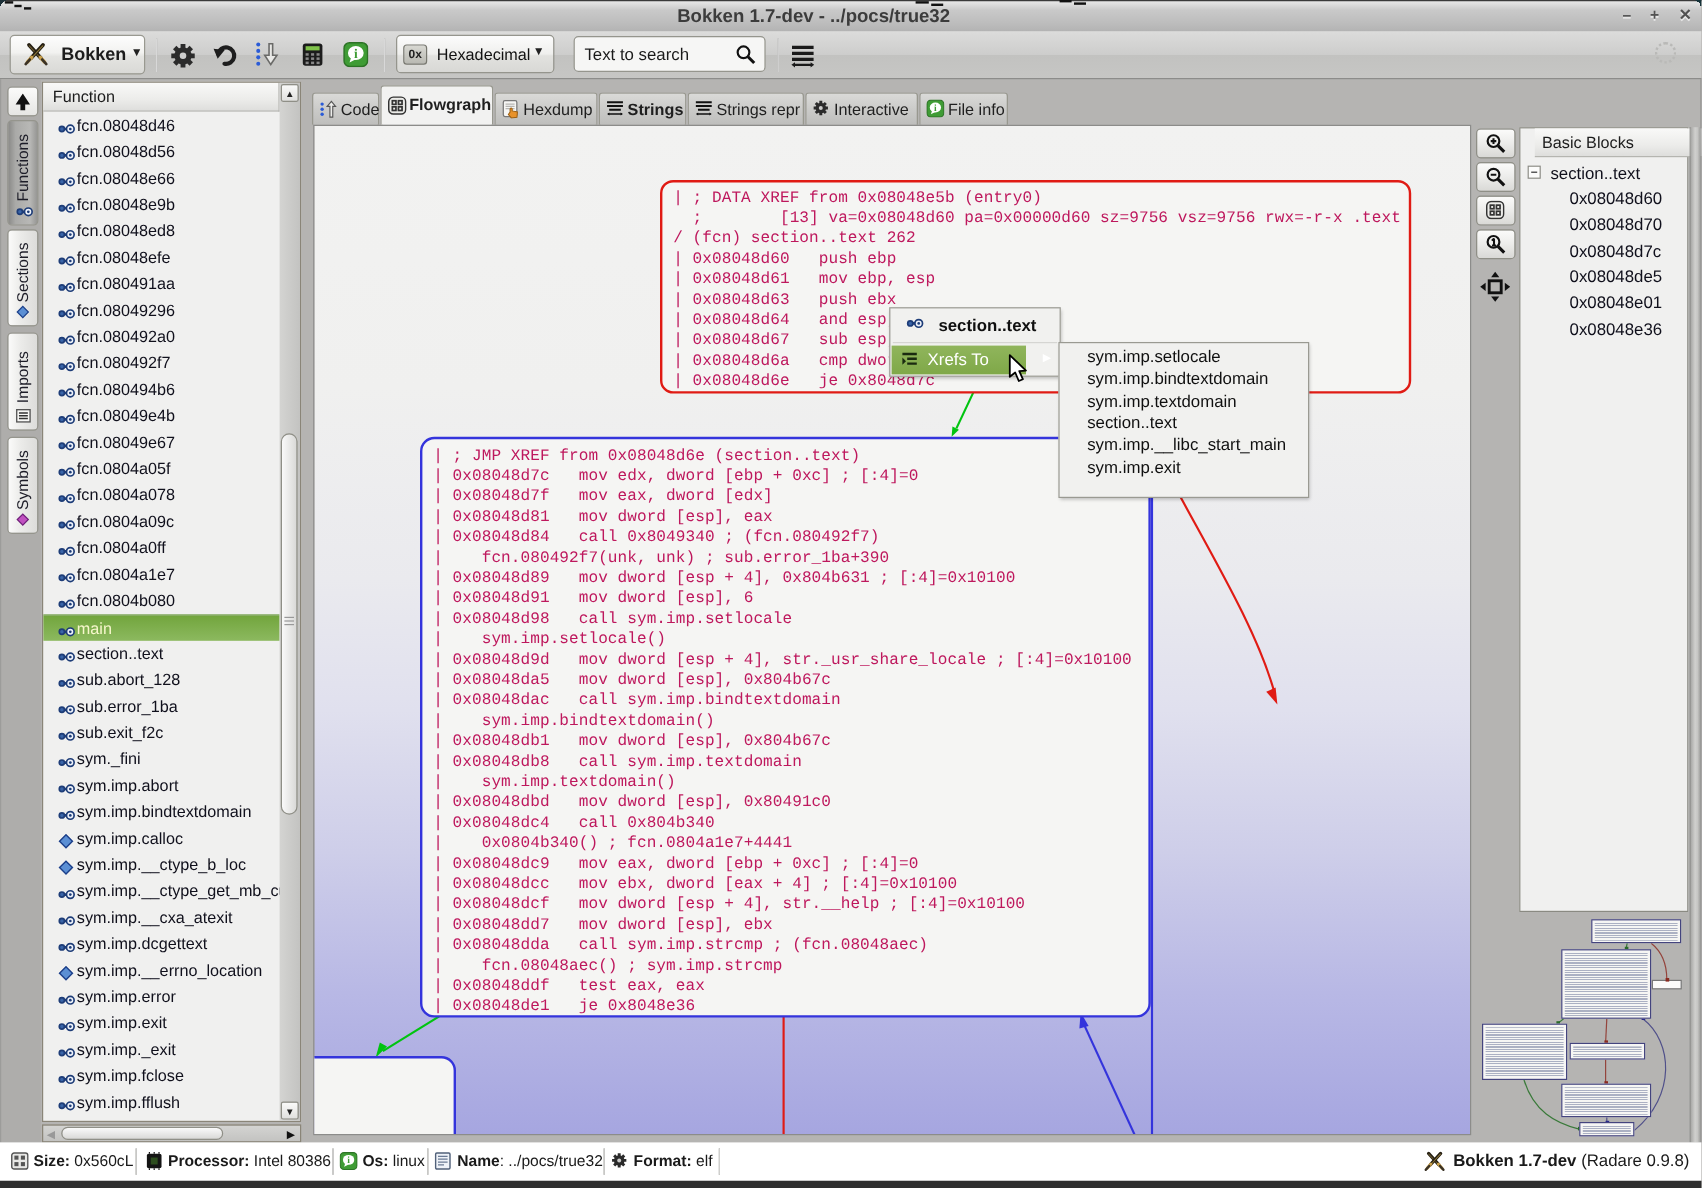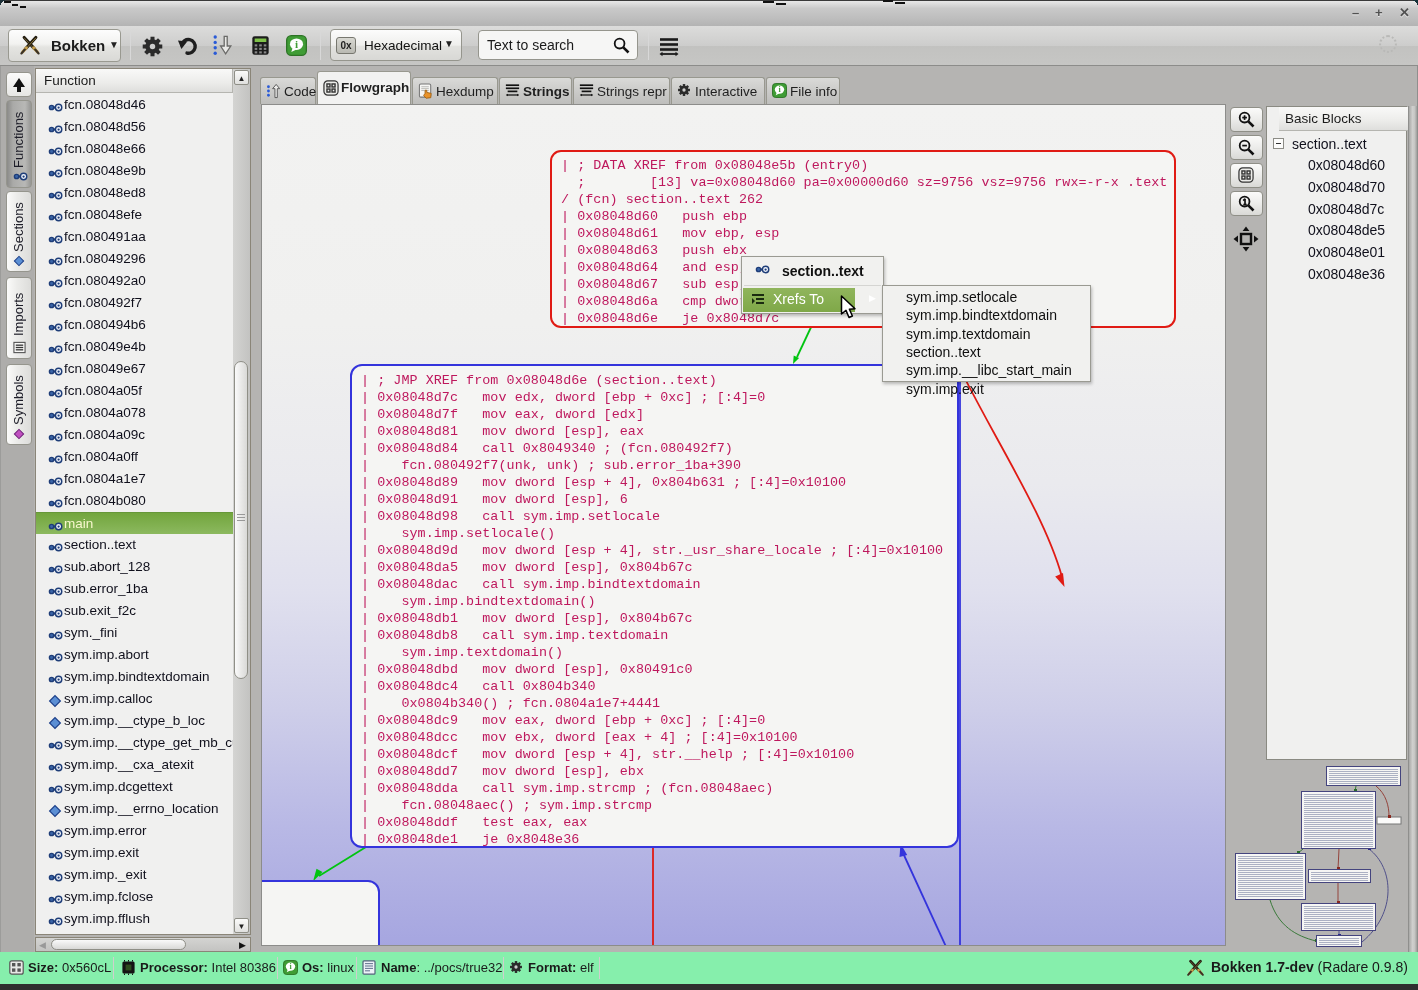--- a/index.html
+++ b/index.html
@@ -89,28 +89,29 @@
   background:linear-gradient(#fbfbfa,#ececea 50%,#d9d9d6 100%);
   border:1px solid #8f8f87; border-radius:4px; }
 #bbpanel { left:1266px; top:106px; width:141px; height:654px; background:#f0f0ef;
   border:1px solid #8a8a82; }
 #bb-header { left:12px; top:0; width:156px; height:24px;
   background:linear-gradient(#f9f9f8,#ececea 60%,#dededc); border-bottom:1px solid #b5b5b0; }
 #bb-header span { position:absolute; left:6px; top:4px; font-size:13.5px; color:#1b1b1b; }
 .bbrow { position:absolute; font-size:14px; color:#10101c; white-space:nowrap; }
 
 
-#statusbar { left:0; top:952px; width:1418px; height:32px; background:#86efac; }
+#statusbar { left:0; top:952px; width:1418px; height:32px; background:#ffffff; }
 #statusbar .it { top:8px; font-size:13px; color:#1a1a1a; white-space:nowrap; }
 #statusbar b { font-weight:bold; }
 .stsep { top:5px; width:1px; height:22px; background:#9c9c9a; border-right:1px solid #cfcfcd; }
 #bottomedge { left:0; top:984px; width:1418px; height:6px; background:#2f2f2f; }
 </style>
 </head><body>
 <div id="titlebar" class="abs">
+<div class="title abs">Bokken 1.7-dev - ../pocs/true32</div>
 <div class="winbtn abs" style="left:1352px;">–</div>
 <div class="winbtn abs" style="left:1375px;">+</div>
 <div class="winbtn abs" style="left:1399px;">✕</div>
 </div>
 <div class="abs" style="left:0;top:0;width:5px;height:5px;background:radial-gradient(circle at 100% 100%, transparent 4px, #1d3038 4px);"></div>
 <div class="abs" style="left:1413px;top:0;width:5px;height:5px;background:radial-gradient(circle at 0 100%, transparent 4px, #16333a 4px);"></div>
 <div class="abs" style="left:4px;top:1px;width:7px;height:2px;background:#111;"></div>
 <div class="abs" style="left:12px;top:4px;width:6px;height:2px;background:#111;"></div>
 <div class="abs" style="left:20px;top:6px;width:6px;height:2px;background:#111;"></div>
 <div class="abs" style="left:763px;top:1px;width:11px;height:2px;background:#111;"></div>
@@ -912,21 +913,21 @@
             <line x1="1" y1="2" x2="13" y2="2"></line>
             <line x1="5" y1="6" x2="13" y2="6"></line>
             <line x1="5" y1="10" x2="13" y2="10"></line>
           </g>
           <path d="M1 5 L1 11 L4 8 Z" fill="#1a2a10"></path>
         </svg>
 <span class="mitem" style="left:30px;top:3px;color:#fff;">Xrefs To</span>
 <span class="abs" style="left:126px;top:5px;font-size:9px;color:#fff;">▶</span>
 </div>
     </div>
-<div class="menu abs" style="left:620px;top:180px;width:209px;height:97px;">
+<div class="menu abs" style="left:620px;top:180px;width:209px;height:130px;">
 <span class="mitem" style="left:23px;top:3px;">sym.imp.setlocale</span>
 <span class="mitem" style="left:23px;top:21.3px;">sym.imp.bindtextdomain</span>
 <span class="mitem" style="left:23px;top:39.6px;">sym.imp.textdomain</span>
 <span class="mitem" style="left:23px;top:57.900000000000006px;">section..text</span>
 <span class="mitem" style="left:23px;top:76.2px;">sym.imp.__libc_start_main</span>
 <span class="mitem" style="left:23px;top:94.5px;">sym.imp.exit</span>
 </div>
 <span class="abs" style="left:578px;top:190px;"><svg width="19" height="26" viewBox="0 0 19 26">
         <path d="M1.5 1 L1.5 19 L6 15.4 L9 22.5 L12.4 21 L9.4 14.2 L15 13.8 Z" fill="#fff" stroke="#000" stroke-width="1.5" stroke-linejoin="round"></path>
       </svg></span>

